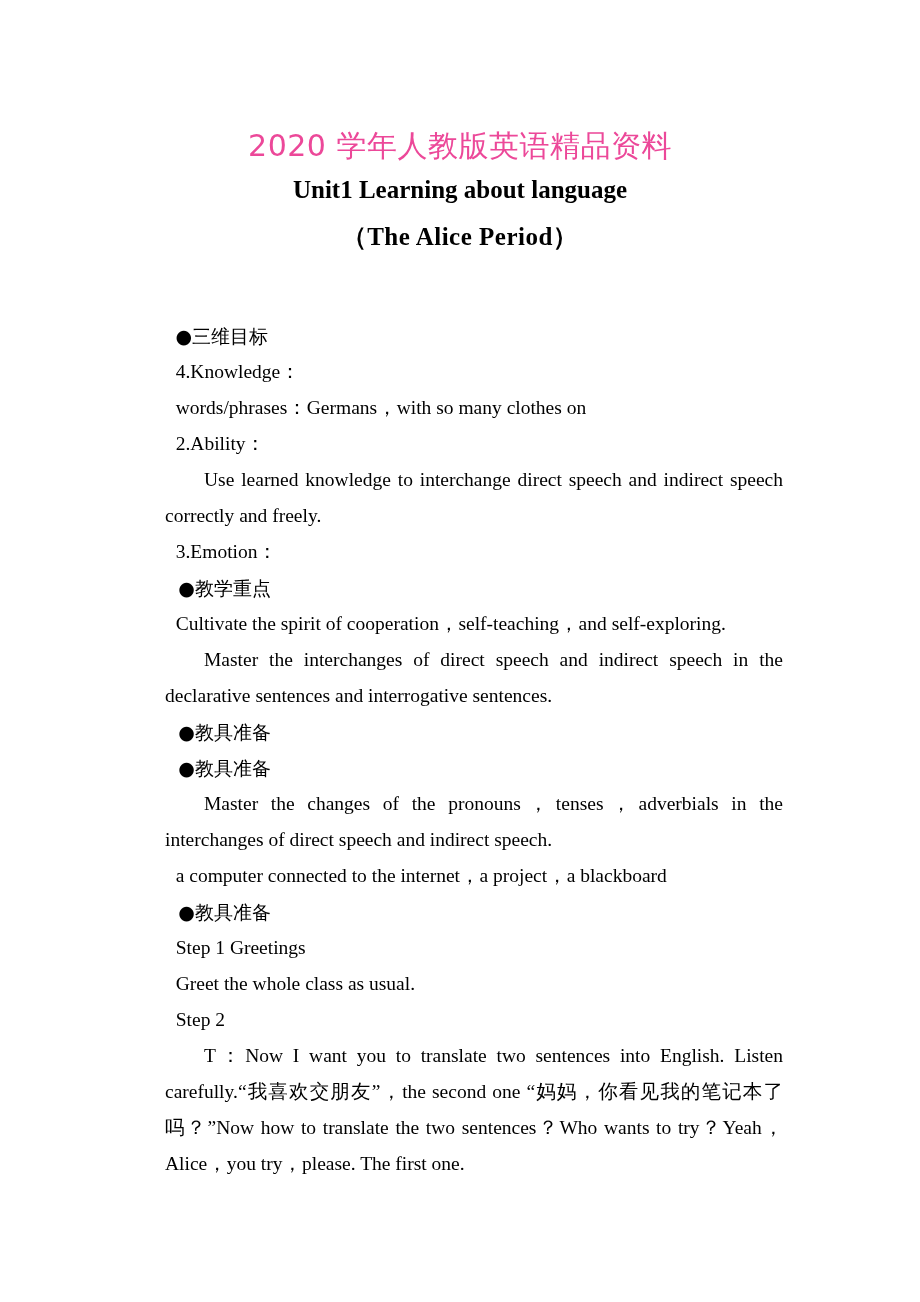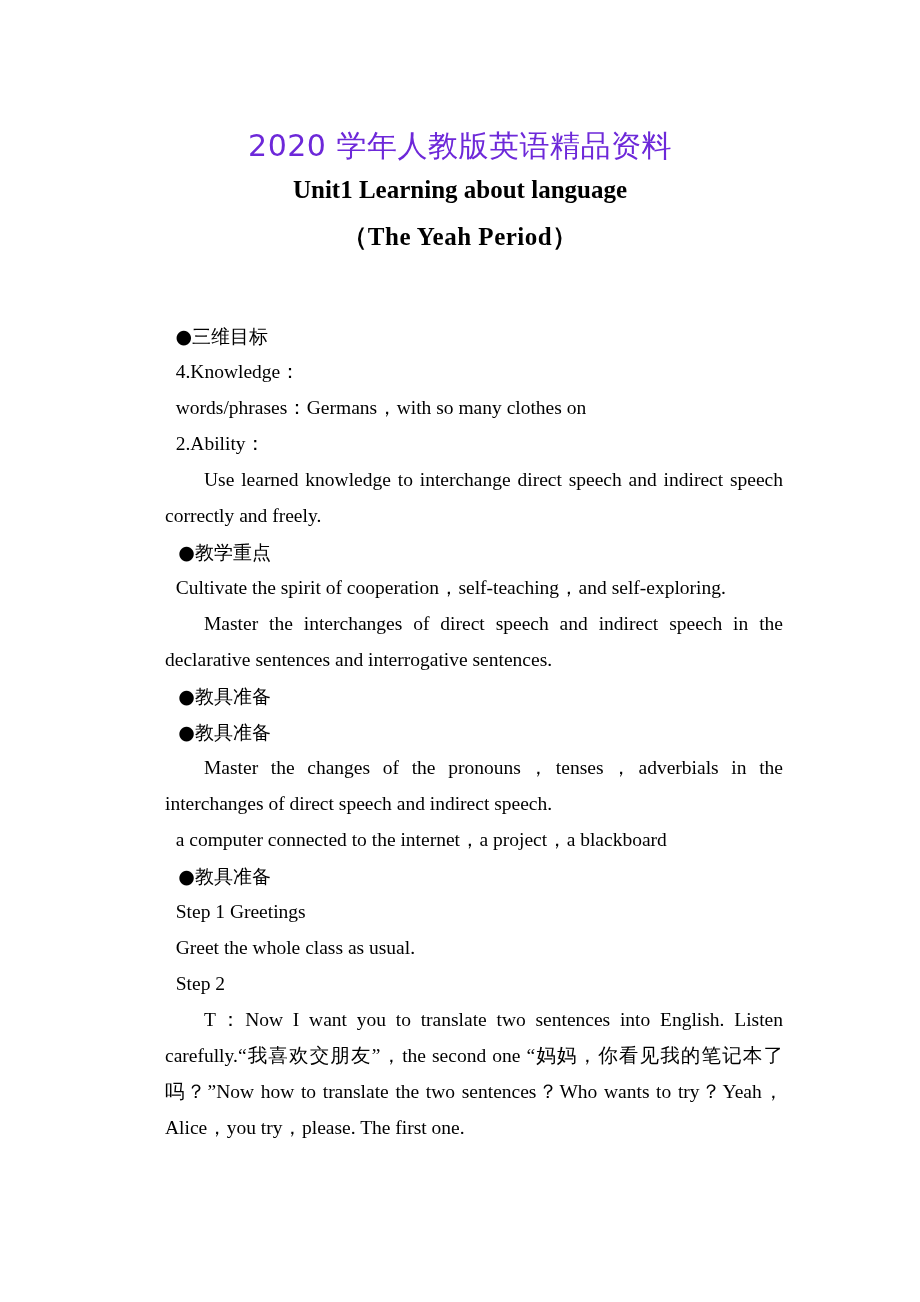--- a/index.html
+++ b/index.html
@@ -32,21 +32,21 @@
     left: 0;
     top: 126px;
     width: 920px;
     text-align: center;
   }
   .main-title {
     font-family: "DejaVu Sans", "Liberation Sans", sans-serif;
     font-size: 30px;
     line-height: 40px;
     letter-spacing: 0.5px;
-    color: #6d28d9;
+    color: #ec4899;
     white-space: nowrap;
   }
   .sub-title {
     font-family: "Liberation Serif", "DejaVu Serif", serif;
     font-size: 25px;
     line-height: 47px;
     font-weight: 700;
     color: #000;
     white-space: nowrap;
   }
@@ -84,35 +84,36 @@
   }
 </style>
 </head>
 <body>
 
 <div class="page">
 
   <div class="doc-header">
     <div class="main-title">2020 学年人教版英语精品资料</div>
     <div class="sub-title">Unit1 Learning about language</div>
-    <div class="sub-title second">（The Yeah Period）</div>
+    <div class="sub-title second">（The Alice Period）</div>
   </div>
 
   <div class="body-block">
 
     <p class="line bullet">●三维目标</p>
 
     <p class="line indent-sm">4.Knowledge：</p>
 
     <p class="line indent-sm">words/phrases：Germans，with so many clothes on</p>
 
     <p class="line indent-sm">2.Ability：</p>
 
     <p class="line indent">Use learned knowledge to interchange direct speech and indirect speech correctly and freely.</p>
 
+    <p class="line indent-sm">3.Emotion：</p>
 
     <p class="line bullet" style="text-indent:0.7em">●教学重点</p>
 
     <p class="line indent-sm">Cultivate the spirit of cooperation，self-teaching，and self-exploring.</p>
 
     <p class="line indent">Master the interchanges of direct speech and indirect speech in the declarative sentences and interrogative sentences.</p>
 
     <p class="line bullet" style="text-indent:0.7em">●教具准备</p>
 
     <p class="line bullet" style="text-indent:0.7em">●教具准备</p>

